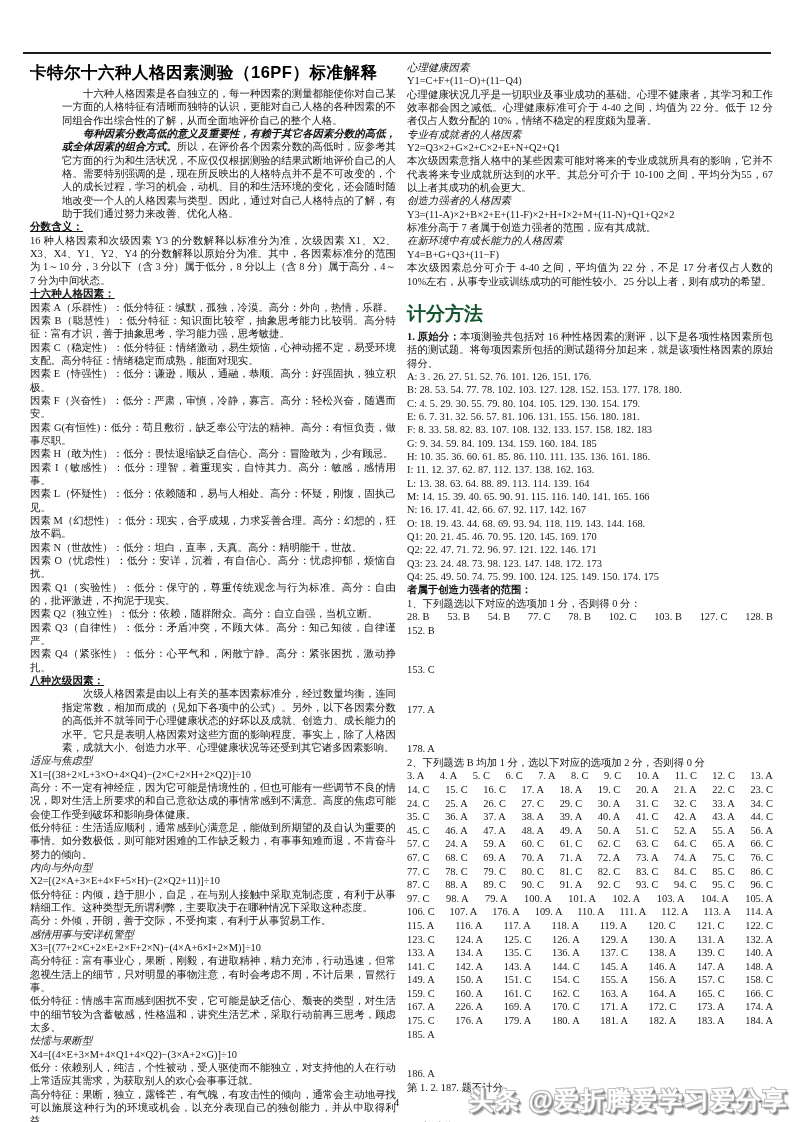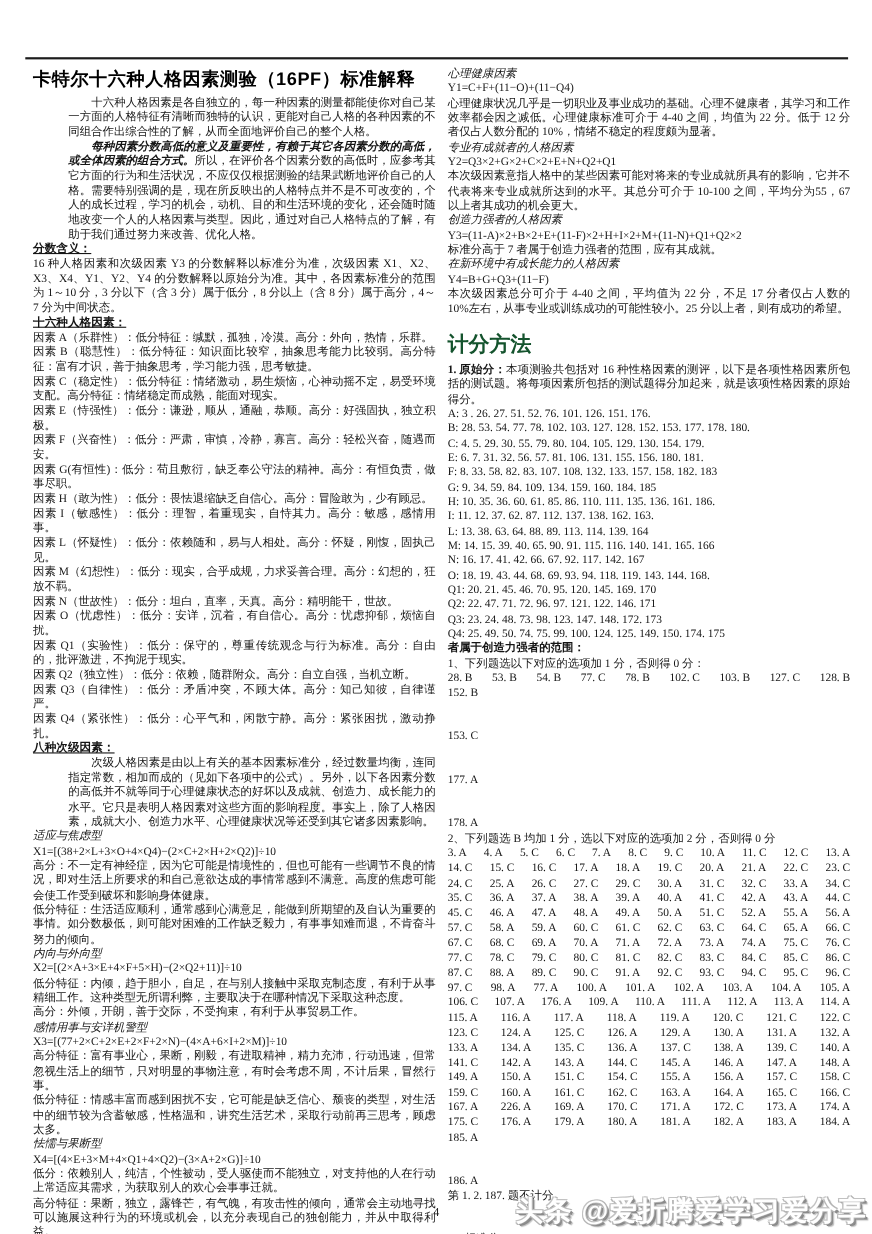--- a/index.html
+++ b/index.html
@@ -203,21 +203,21 @@
         <span>48. A</span>
         <span>49. A</span>
         <span>50. A</span>
         <span>51. C</span>
         <span>52. A</span>
         <span>55. A</span>
         <span>56. A</span>
       </div>
       <div class="answer-row">
         <span>57. C</span>
-        <span>58. A</span>
+        <span>24. A</span>
         <span>59. A</span>
         <span>60. C</span>
         <span>61. C</span>
         <span>62. C</span>
         <span>63. C</span>
         <span>64. C</span>
         <span>65. A</span>
         <span>66. C</span>
       </div>
       <div class="answer-row">
@@ -252,21 +252,21 @@
         <span>91. A</span>
         <span>92. C</span>
         <span>93. C</span>
         <span>94. C</span>
         <span>95. C</span>
         <span>96. C</span>
       </div>
       <div class="answer-row">
         <span>97. C</span>
         <span>98. A</span>
-        <span>77. A</span>
+        <span>79. A</span>
         <span>100. A</span>
         <span>101. A</span>
         <span>102. A</span>
         <span>103. A</span>
         <span>104. A</span>
         <span>105. A</span>
       </div>
       <div class="answer-row">
         <span>106. C</span>
         <span>107. A</span>

